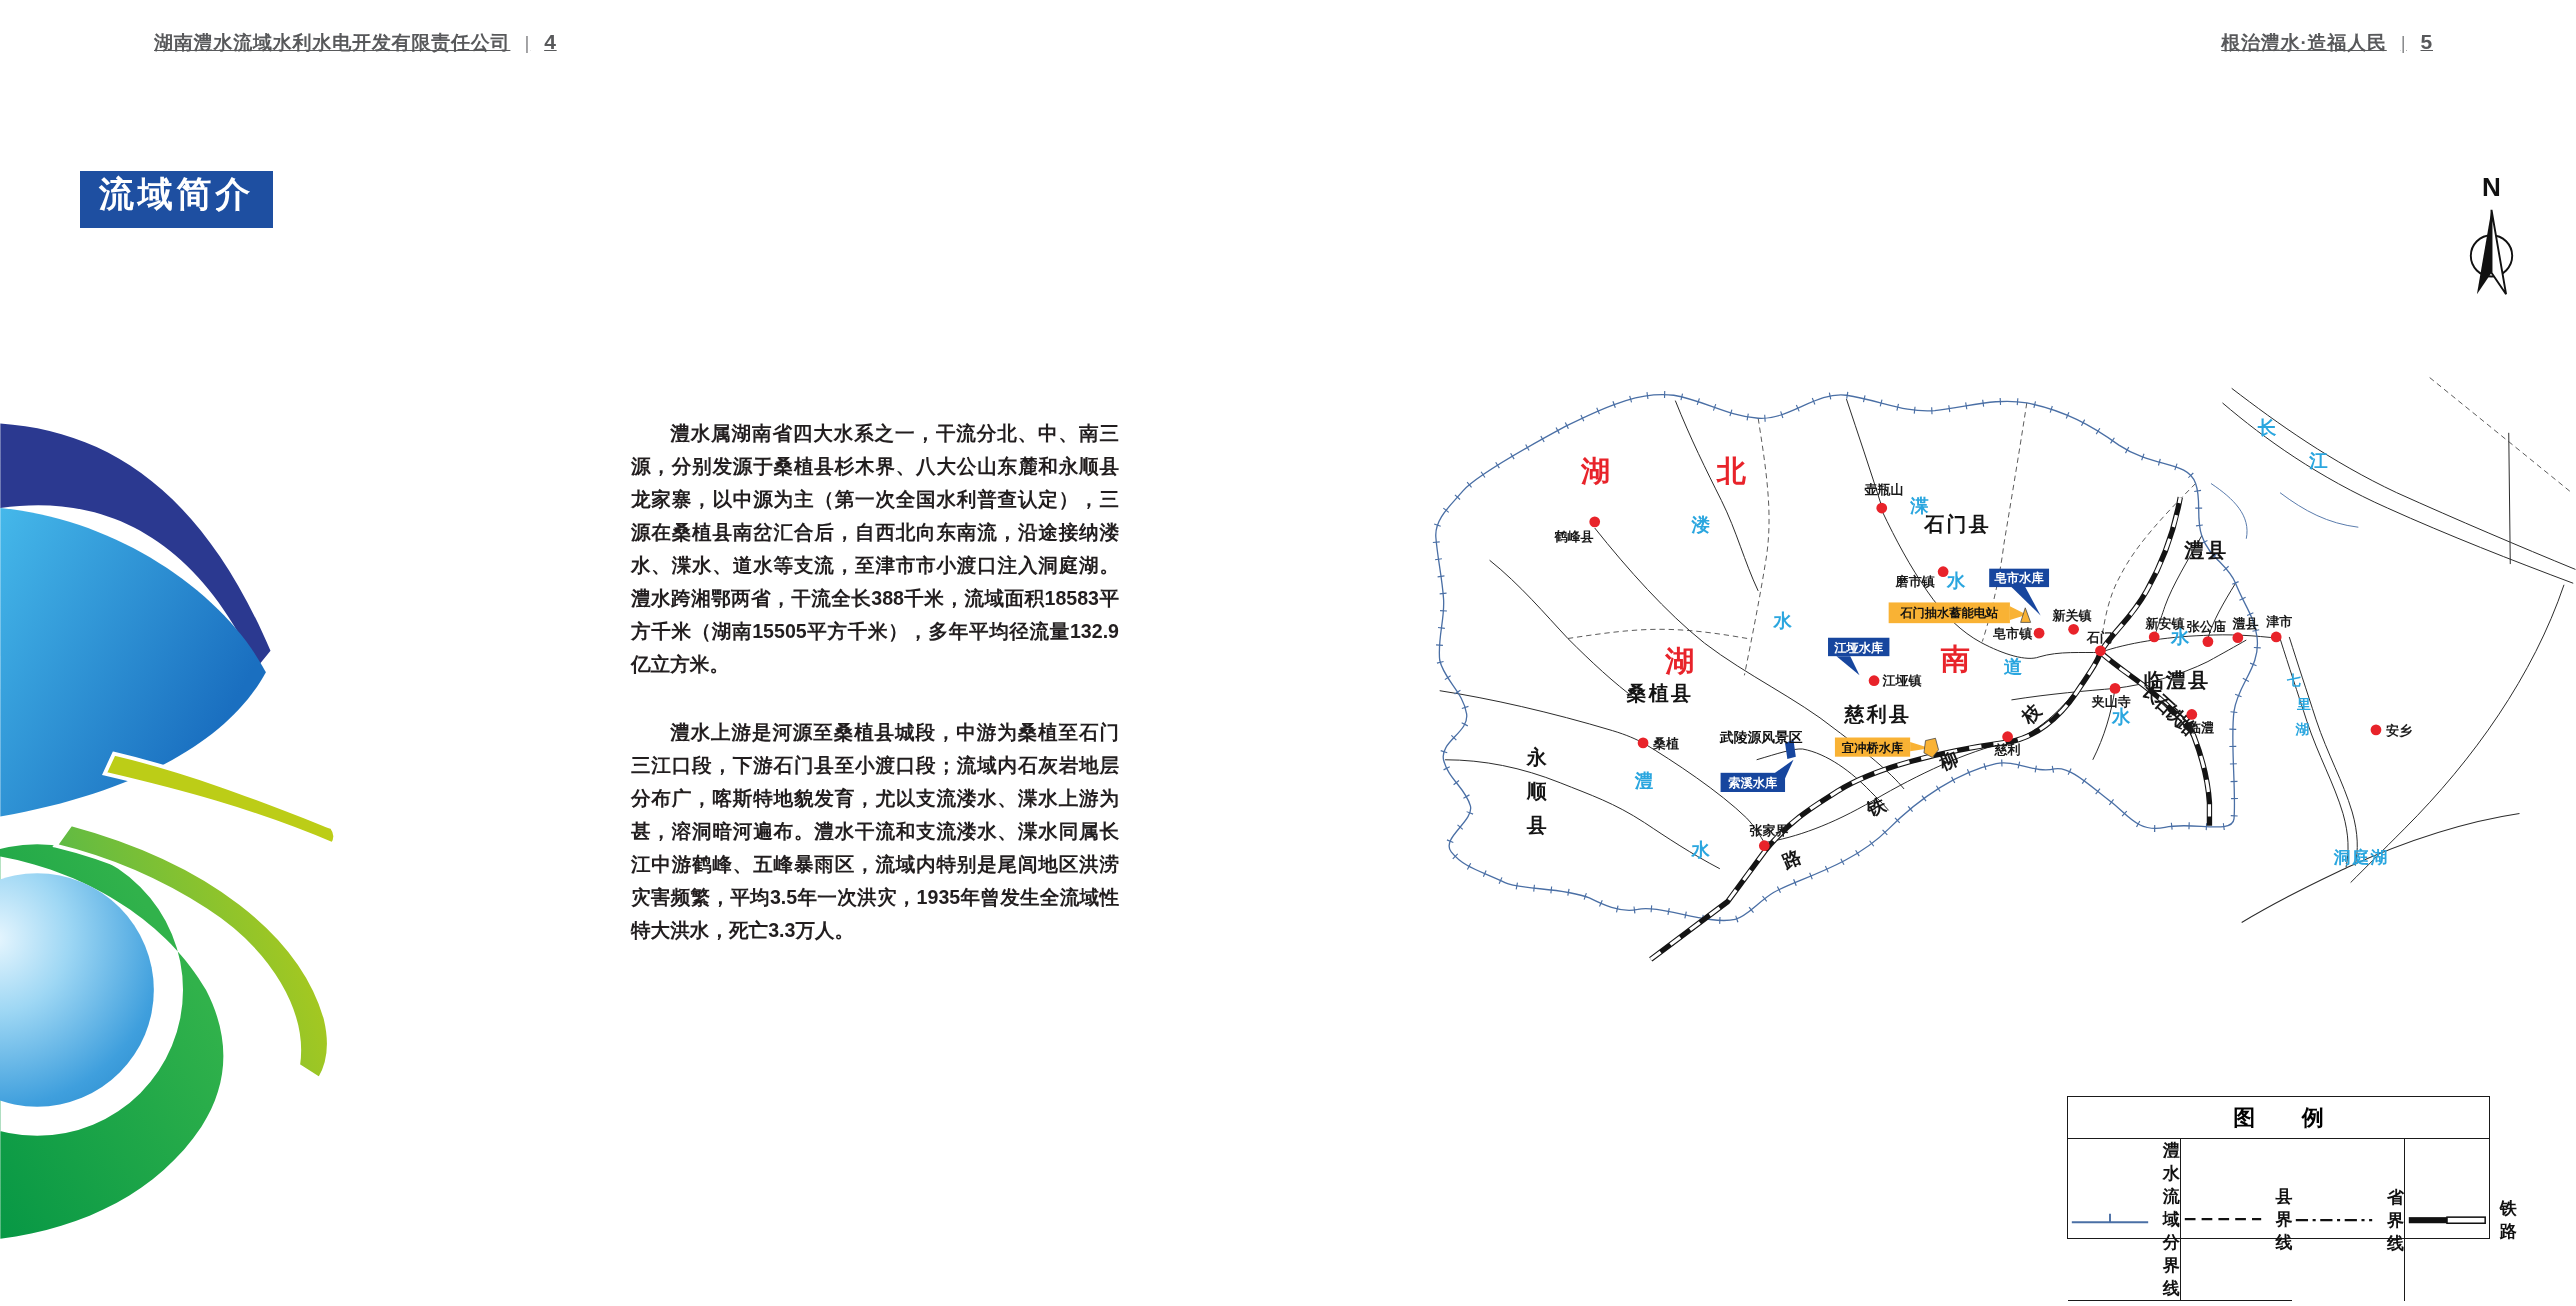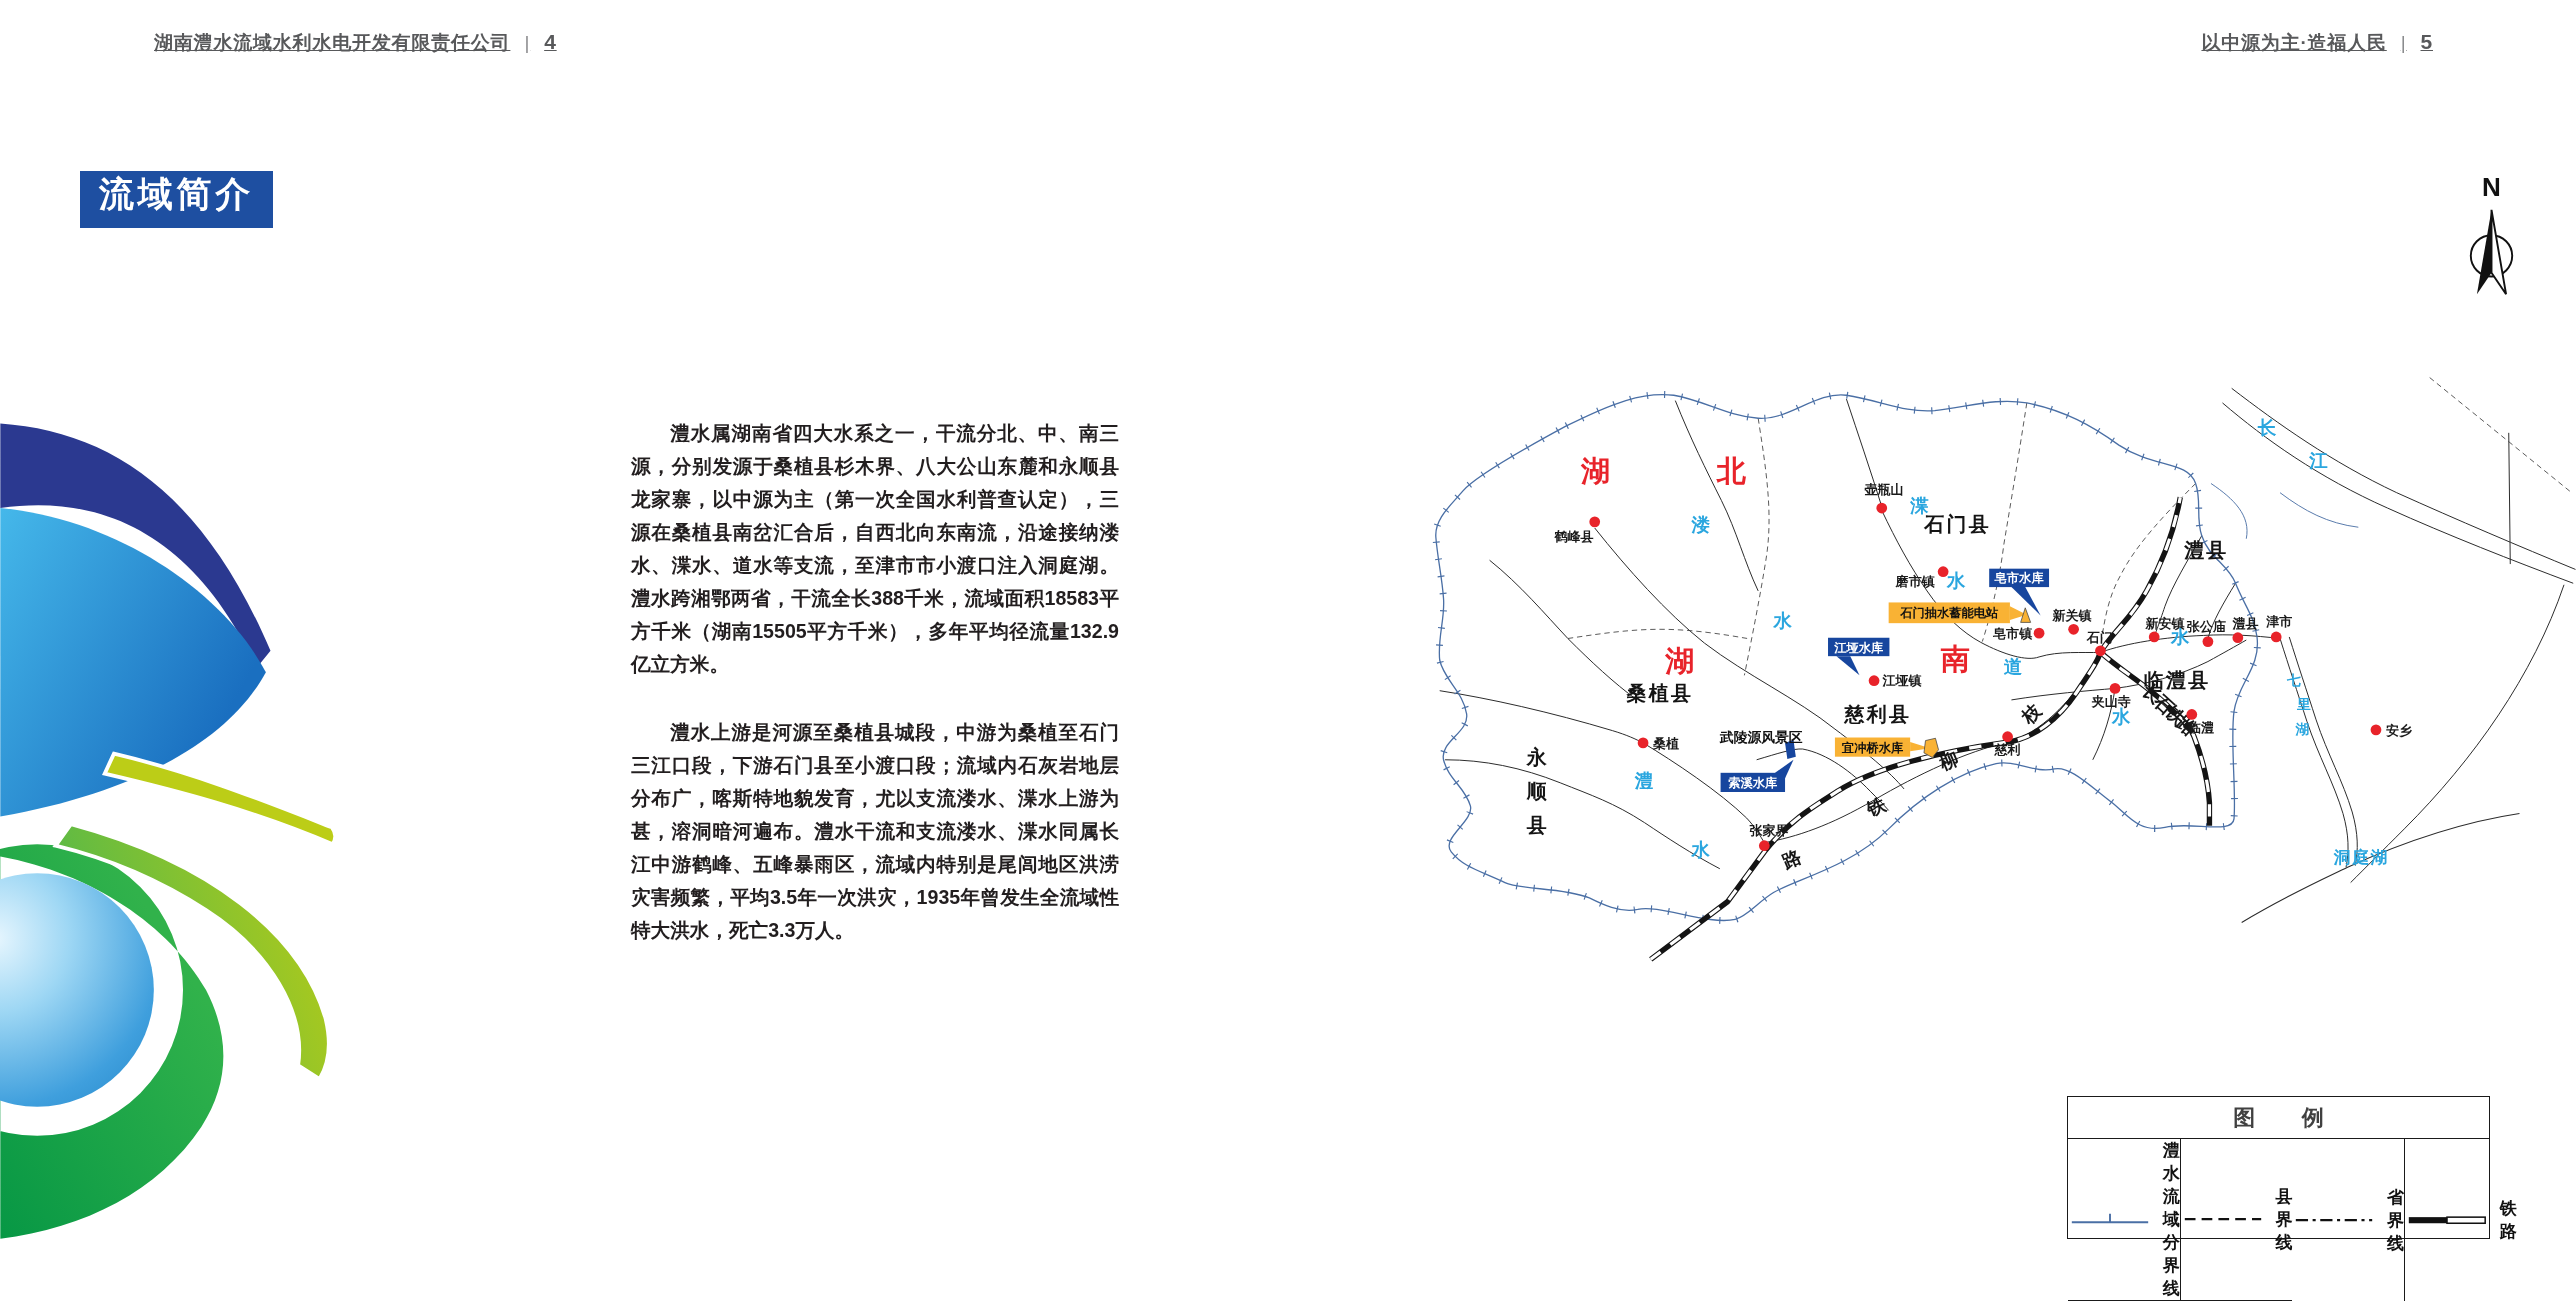--- a/index.html
+++ b/index.html
@@ -59,41 +59,41 @@
   .mk-orange{fill:#f9b234;stroke:#444;stroke-width:1px;}
   .co-t-white{font-size:16px;font-weight:700;fill:#ffffff;}
   .co-t-dark{font-size:16px;font-weight:700;fill:#111111;}
   
   .legend{
     position:absolute;left:2067px;top:1096px;width:423px;height:143px;
     border:1.5px solid #1a1a1a;box-sizing:border-box;background:#fff;
   }
   .legend-title{
     height:41px;border-bottom:1.5px solid #1a1a1a;display:flex;align-items:center;justify-content:center;
-    font-size:22px;font-weight:700;color:#404040;letter-spacing:12.3px;text-indent:12.3px;
+    font-size:22px;font-weight:700;color:#000000;letter-spacing:12.3px;text-indent:12.3px;
   }
   .legend-grid{display:grid;grid-template-columns:1fr 1fr 1fr 1fr;height:98px;}
   .legend-cell{
     display:flex;align-items:center;justify-content:center;gap:10.7px;
     border-top:0;box-sizing:border-box;font-size:17px;font-weight:700;color:#111;
   }
   .legend-cell:nth-child(1),.legend-cell:nth-child(3){border-right:1.5px solid #1a1a1a;}
   .legend-cell:nth-child(1),.legend-cell:nth-child(2){border-bottom:1.5px solid #1a1a1a;}
   .sym{flex:0 0 auto;}
 </style>
 </head>
 <body>
 
 <div id="spread">
 
   <div class="hdr hdr-left">
     <span>湖南澧水流域水利水电开发有限责任公司</span><span class="sep">|</span><span class="pno">4</span>
   </div>
   <div class="hdr hdr-right">
-    <span>以中源为主·造福人民</span><span class="sep">|</span><span class="pno">5</span>
+    <span>根治澧水·造福人民</span><span class="sep">|</span><span class="pno">5</span>
   </div>
 
   <div class="badge">
     <span>流域简介</span>
   </div>
 
   <svg id="logo" width="584" height="875" viewBox="0 0 760 1140">
     <defs>
       <linearGradient id="lgSky" x1="0" y1="0" x2="0.9" y2="0.6">
         <stop offset="0" stop-color="#45b8ea"></stop>

